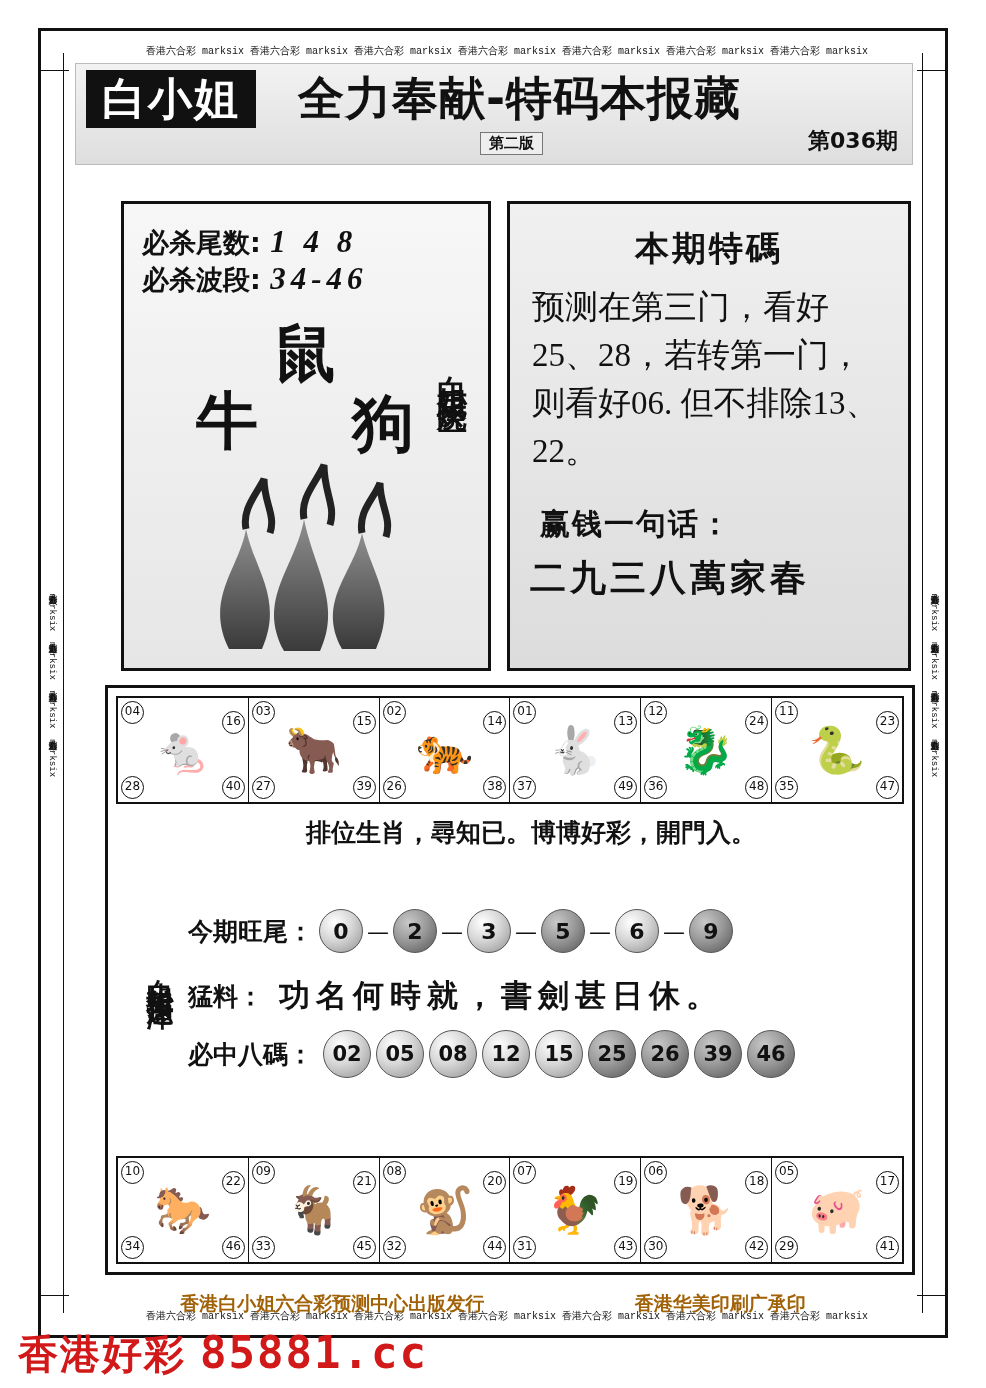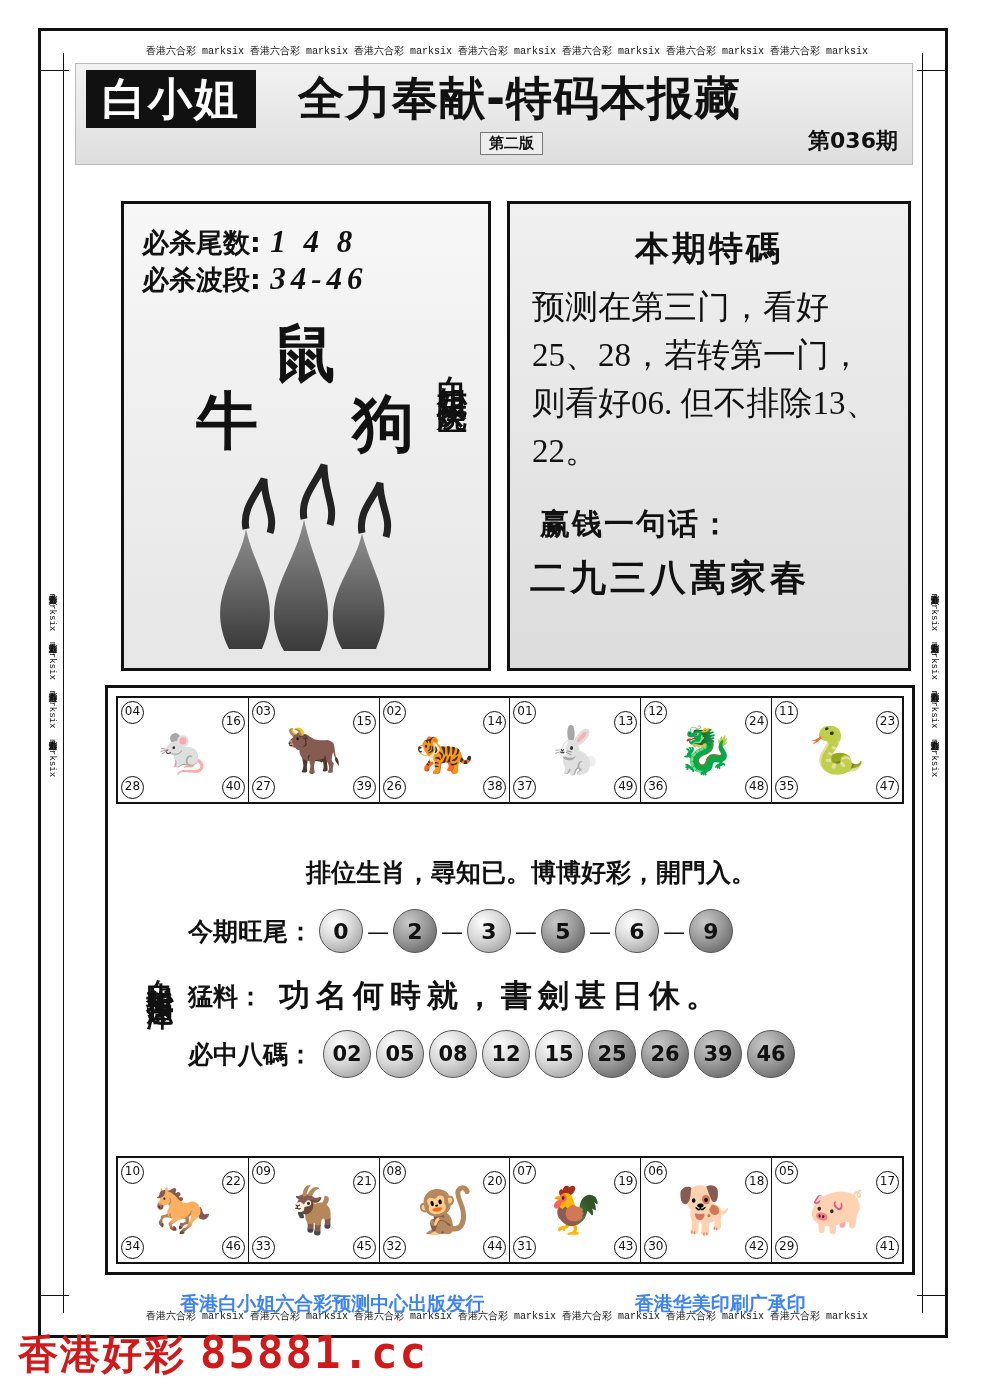--- a/index.html
+++ b/index.html
@@ -179,21 +179,21 @@
     font-family:"DejaVu Sans", sans-serif;
     font-weight:bold;font-size:27px;color:#111;letter-spacing:4px;
     text-align:center;
   }
   .poem{
     position:absolute;left:72px;right:6px;top:4px;
     font-family:"DejaVu Sans", sans-serif;
     font-weight:bold;font-size:25px;color:#111;line-height:1.35;
   }
   .poem .lead{font-weight:bold;}
-  .poem .l2{margin-left:118px;margin-top:40px;}
+  .poem .l2{margin-left:118px;}
   .rowlab{
     font-family:"DejaVu Sans", sans-serif;
     font-weight:bold;font-size:25px;color:#111;white-space:nowrap;
   }
   .tails{
     position:absolute;left:72px;right:6px;top:96px;height:46px;
     display:flex;align-items:center;
   }
   .ball{
     width:42px;height:42px;border-radius:50%;
@@ -224,21 +224,21 @@
     position:absolute;left:72px;right:6px;top:216px;height:52px;
     display:flex;align-items:center;
   }
   .eight .balls{display:flex;gap:5px;margin-left:10px;}
   .eight .ball{width:46px;height:46px;font-size:21px;}
 
   .footer{
     position:absolute;left:36px;right:36px;top:1230px;height:30px;
     display:flex;align-items:center;justify-content:space-around;
     font-family:"DejaVu Sans", sans-serif;
-    font-size:19px;font-weight:bold;color:#3b82f6;
+    font-size:19px;font-weight:bold;color:#a16207;
   }
 
   
   .wm{
     position:absolute;left:18px;bottom:6px;
     font-family:"DejaVu Sans", sans-serif;
     font-weight:bold;font-size:40px;color:#d21919;
     letter-spacing:2px;white-space:nowrap;
   }
   .wm .site{

